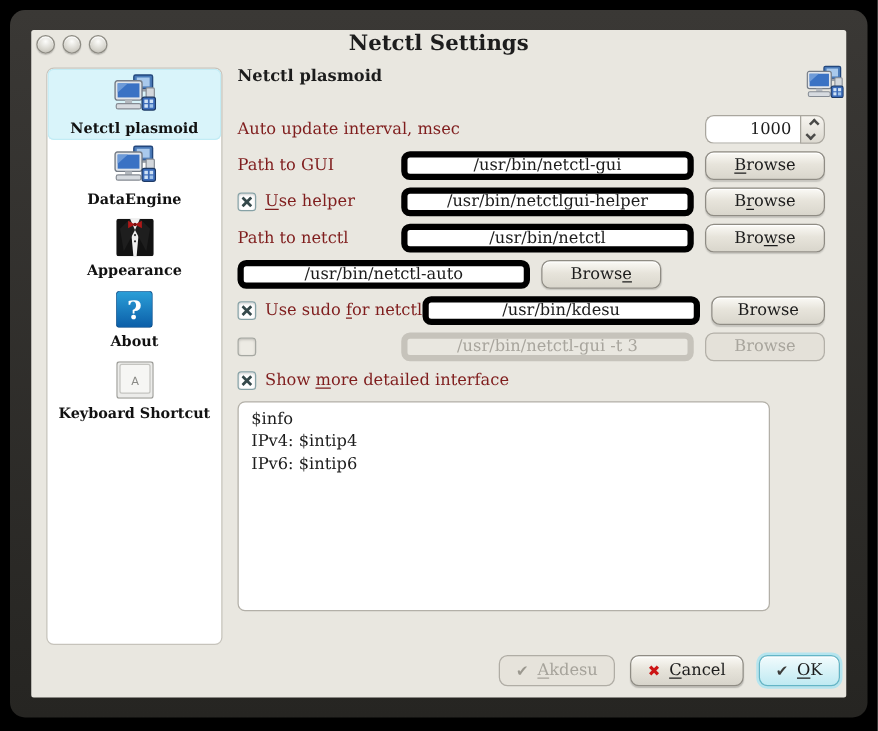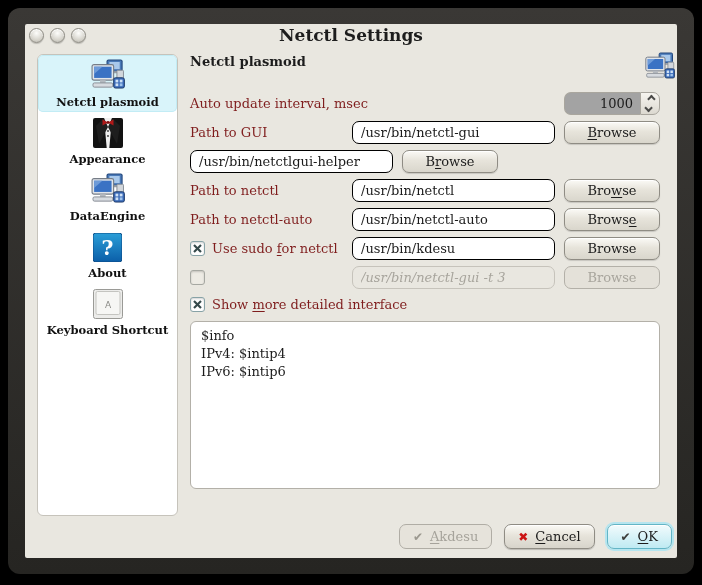--- a/index.html
+++ b/index.html
@@ -31,47 +31,47 @@
 
   
   .main { position:absolute; left:165px; top:30px; width:470px; height:500px; }
   .panel-header { font-size:13px; font-weight:bold; color:#1c1c1c; line-height:16px; }
   .hdr-icon { position:absolute; right:2px; top:28px; }
 
   .row { position:absolute; left:0; width:470px; height:24px; display:flex; align-items:center; }
   .lbl { flex:1; font-size:13px; color:#7f1d1d; display:flex; align-items:center; white-space:nowrap; }
   .ac { text-decoration:underline; text-underline-offset:2px; }
 
-  .tinput { width:203px; height:23px; border:1px solid #000000; border-radius:7px;
-            background:#fff; font:13px "DejaVu Serif", serif; padding:0 8px; color:#1c1c1c; }
-  .tinput.dis { background:#e9e7e0; color:#a8a59d; border-color:#c6c3bb;font-style:italic; }
+  .tinput { width:234px; height:23px; border:5px solid #000000; border-radius:7px;
+            background:#fff; font:13px "DejaVu Serif", serif; padding:0 8px; color:#1c1c1c;text-align:center; }
+  .tinput.dis { background:#e9e7e0; color:#a8a59d; border-color:#c6c3bb; }
 
   .browse { width:96px; height:23px; margin-left:9px; border:1px solid #8f8c84; border-radius:7px;
             background:linear-gradient(#fbfaf6, #e7e4db 45%, #d9d6cc);
             font:13px "DejaVu Serif", serif; color:#1c1c1c;
             box-shadow:inset 0 1px 0 #fff, 0 1px 1px rgba(0,0,0,.15); }
   .browse.dis { background:#e4e1d9; color:#a8a59d; border-color:#b3b0a8; box-shadow:none; }
 
   .spin { margin-left:auto; width:96px; height:23px; display:flex; }
   .spin input { flex:1; min-width:0; border:1px solid #a9a69e; border-right:none;
                 border-radius:7px 0 0 7px; text-align:right; padding:0 7px;
-                font:13px "DejaVu Serif", serif; background:#a3a3a3; color:#1c1c1c; }
+                font:13px "DejaVu Serif", serif; background:#ffffff; color:#1c1c1c; }
   .spin-btns { width:20px; border:1px solid #a9a69e; border-radius:0 7px 7px 0;
                background:linear-gradient(#f7f5f0,#dcd9d0); display:flex; flex-direction:column;
                align-items:center; justify-content:center; gap:3px; }
   .chev { width:6px; height:6px; border-top:2px solid #4a4a48; border-right:2px solid #4a4a48; }
   .chev.up { transform:rotate(-45deg) translate(1px,1px); }
   .chev.down { transform:rotate(135deg) translate(1px,1px); }
 
   .cb { width:15px; height:15px; border:1px solid #87a2a6; border-radius:3px; background:#fff;
         display:inline-flex; align-items:center; justify-content:center; margin-right:7px;
         box-shadow:inset 0 1px 2px rgba(0,0,0,.18); flex:none; }
   .cb.unchecked { background:#edebe4; border-color:#a6a8a2; }
 
-  .preview { position:absolute; top:267px; left:0; width:470px; height:168px;
+  .preview { position:absolute; top:267px; left:0; width:426px; height:168px;
              border:1px solid #b3b0a8; border-radius:6px; background:#fff;
              font:13px "DejaVu Serif", serif; line-height:1.4; padding:5px 10px;
              color:#1c1c1c; resize:none; outline:none; }
 
   .footer { position:absolute; top:470px; right:-12px; display:flex; gap:12px; align-items:center; }
   .fbtn { height:25px; border:1px solid #8f8c84; border-radius:7px; padding:0 13px;
           background:linear-gradient(#fbfaf6, #e7e4db 45%, #d7d4cb);
           font:13px "DejaVu Serif", serif; color:#1c1c1c; display:flex; align-items:center; gap:7px;
           box-shadow:inset 0 1px 0 #fff, 0 1px 1px rgba(0,0,0,.2); }
   .fbtn.disabled { color:#a6a39b; background:#e6e3db; border-color:#b0ada5; box-shadow:none; }
@@ -114,54 +114,54 @@
     <rect x="26" y="22" width="3" height="3" fill="#cfe2f6"></rect>
     <rect x="30.5" y="22" width="3" height="3" fill="#cfe2f6"></rect>
     <rect x="26" y="26" width="3" height="3" fill="#cfe2f6"></rect>
     <rect x="30.5" y="26" width="3" height="3" fill="#9ec2ea"></rect>
   </svg></span>
           </span>
         <span class="side-label">Netctl plasmoid</span>
       </div>
       <div class="side-item">
         <span class="side-icon">
-          <svg width="30" height="30" viewBox="0 0 30 30">
-            <rect width="30" height="30" rx="2" fill="#121212"></rect>
-            <polygon points="11,0 19,0 16.3,30 13.7,30" fill="#efefef"></polygon>
-            <polygon points="11,0 15,9 6,26 3,8" fill="#1e1e1e"></polygon>
-            <polygon points="19,0 15,9 24,26 27,8" fill="#1e1e1e"></polygon>
-            <polygon points="15,4.5 9.5,1.5 9.5,7.5" fill="#b01818"></polygon>
-            <polygon points="15,4.5 20.5,1.5 20.5,7.5" fill="#b01818"></polygon>
-            <circle cx="15" cy="4.5" r="1.4" fill="#7c0f0f"></circle>
-            <circle cx="15" cy="13" r="0.9" fill="#333"></circle>
-            <circle cx="15" cy="18" r="0.9" fill="#333"></circle>
-          </svg>
-        </span>
-        <span class="side-label">Appearance</span>
-      </div>
-      <div class="side-item">
-        <span class="side-icon">
             <span class="icon-slot"><svg width="34" height="30" viewBox="0 0 36 32">
     <rect x="17" y="1" width="16" height="12" rx="1.5" fill="#4a7ab8" stroke="#23477c" stroke-width="1.2"></rect>
     <rect x="19.5" y="3.2" width="11" height="7.6" fill="#a9c9ec"></rect>
     <rect x="22" y="13" width="7" height="2.2" fill="#9aa0a8"></rect>
     <rect x="27.5" y="12" width="7" height="9" rx="1" fill="#d3d7dc" stroke="#858b93" stroke-width="1"></rect>
     <rect x="1" y="6" width="23" height="16.5" rx="2" fill="#e1e5ea" stroke="#767d87" stroke-width="1.2"></rect>
     <rect x="3.2" y="8.2" width="18.6" height="12" fill="#3a72c4"></rect>
     <polygon points="3.2,8.2 12,8.2 3.2,16" fill="#6e9bd8"></polygon>
     <rect x="9.5" y="22.5" width="6" height="3" fill="#b4b9bf"></rect>
     <rect x="2" y="25.5" width="21" height="4.5" rx="1.5" fill="#d7dbe0" stroke="#858b93" stroke-width="1"></rect>
     <rect x="24" y="20" width="11.5" height="11" rx="2" fill="#3a6ab8" stroke="#1d3a66" stroke-width="1"></rect>
     <rect x="26" y="22" width="3" height="3" fill="#cfe2f6"></rect>
     <rect x="30.5" y="22" width="3" height="3" fill="#cfe2f6"></rect>
     <rect x="26" y="26" width="3" height="3" fill="#cfe2f6"></rect>
     <rect x="30.5" y="26" width="3" height="3" fill="#9ec2ea"></rect>
   </svg></span>
           </span>
         <span class="side-label">DataEngine</span>
+      </div>
+      <div class="side-item">
+        <span class="side-icon">
+          <svg width="30" height="30" viewBox="0 0 30 30">
+            <rect width="30" height="30" rx="2" fill="#121212"></rect>
+            <polygon points="11,0 19,0 16.3,30 13.7,30" fill="#efefef"></polygon>
+            <polygon points="11,0 15,9 6,26 3,8" fill="#1e1e1e"></polygon>
+            <polygon points="19,0 15,9 24,26 27,8" fill="#1e1e1e"></polygon>
+            <polygon points="15,4.5 9.5,1.5 9.5,7.5" fill="#b01818"></polygon>
+            <polygon points="15,4.5 20.5,1.5 20.5,7.5" fill="#b01818"></polygon>
+            <circle cx="15" cy="4.5" r="1.4" fill="#7c0f0f"></circle>
+            <circle cx="15" cy="13" r="0.9" fill="#333"></circle>
+            <circle cx="15" cy="18" r="0.9" fill="#333"></circle>
+          </svg>
+        </span>
+        <span class="side-label">Appearance</span>
       </div>
       <div class="side-item">
         <span class="side-icon">
           <svg width="29" height="29" viewBox="0 0 30 30">
             <defs>
                 <linearGradient id="qg" x1="0" y1="0" x2="0" y2="1">
               <stop offset="0" stop-color="#2b9fd8"></stop>
                   <stop offset="1" stop-color="#0b5ea8"></stop>
             </linearGradient>
               </defs>
@@ -216,32 +216,40 @@
         </span>
       </div>
 
       <div class="row" style="top:66px">
         <span class="lbl">Path to GUI</span>
         <input class="tinput" value="/usr/bin/netctl-gui" style="">
         <button class="browse"><span></span><span class="ac">B</span><span>rowse</span></button>
       </div>
 
       <div class="row" style="top:95px">
+        <span class="lbl">
+          <span class="cb">
+            <svg width="9" height="9" viewBox="0 0 9 9">
+              <line x1="1" y1="1" x2="8" y2="8" stroke="#35494b" stroke-width="2.2"></line>
+              <line x1="8" y1="1" x2="1" y2="8" stroke="#35494b" stroke-width="2.2"></line>
+            </svg>
+          </span>
+          <span><span></span><span class="ac">U</span><span>se helper</span></span>
+        </span>
         <input class="tinput" value="/usr/bin/netctlgui-helper" style="">
         <button class="browse"><span>B</span><span class="ac">r</span><span>owse</span></button>
       </div>
 
       <div class="row" style="top:124px">
         <span class="lbl">Path to netctl</span>
         <input class="tinput" value="/usr/bin/netctl" style="">
         <button class="browse"><span>Bro</span><span class="ac">w</span><span>se</span></button>
       </div>
 
       <div class="row" style="top:153px">
-        <span class="lbl">Path to netctl-auto</span>
         <input class="tinput" value="/usr/bin/netctl-auto" style="">
         <button class="browse"><span>Brows</span><span class="ac">e</span><span></span></button>
       </div>
 
       <div class="row" style="top:182px">
         <span class="lbl">
           <span class="cb">
             <svg width="9" height="9" viewBox="0 0 9 9">
               <line x1="1" y1="1" x2="8" y2="8" stroke="#35494b" stroke-width="2.2"></line>
               <line x1="8" y1="1" x2="1" y2="8" stroke="#35494b" stroke-width="2.2"></line>

